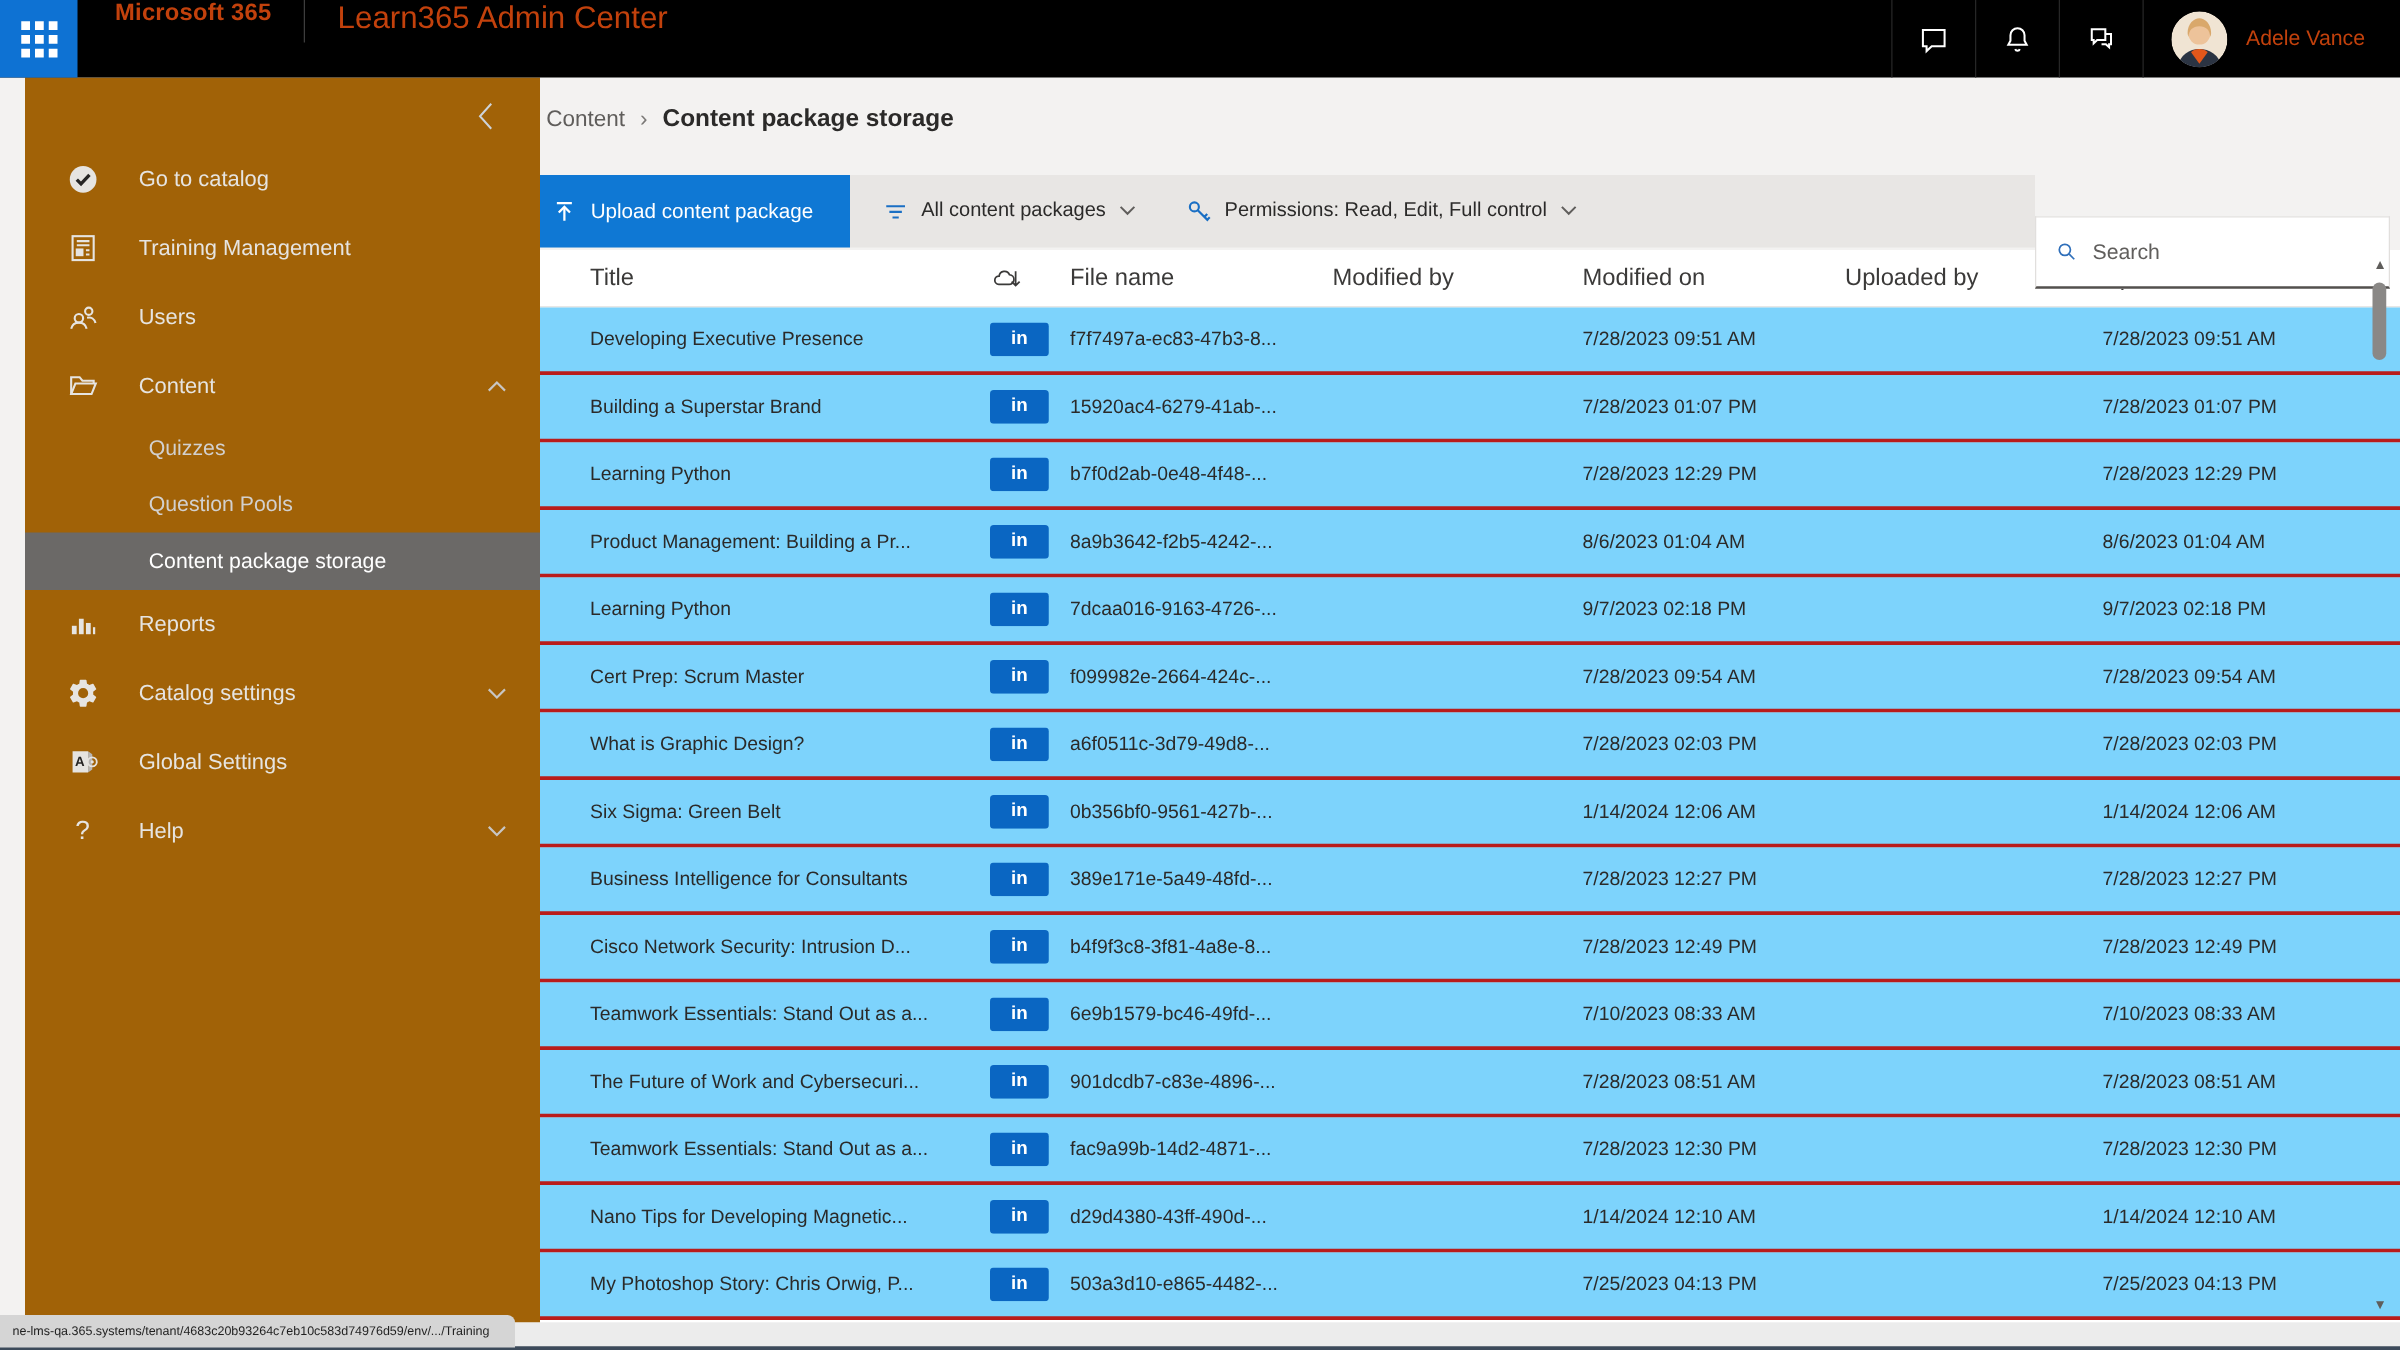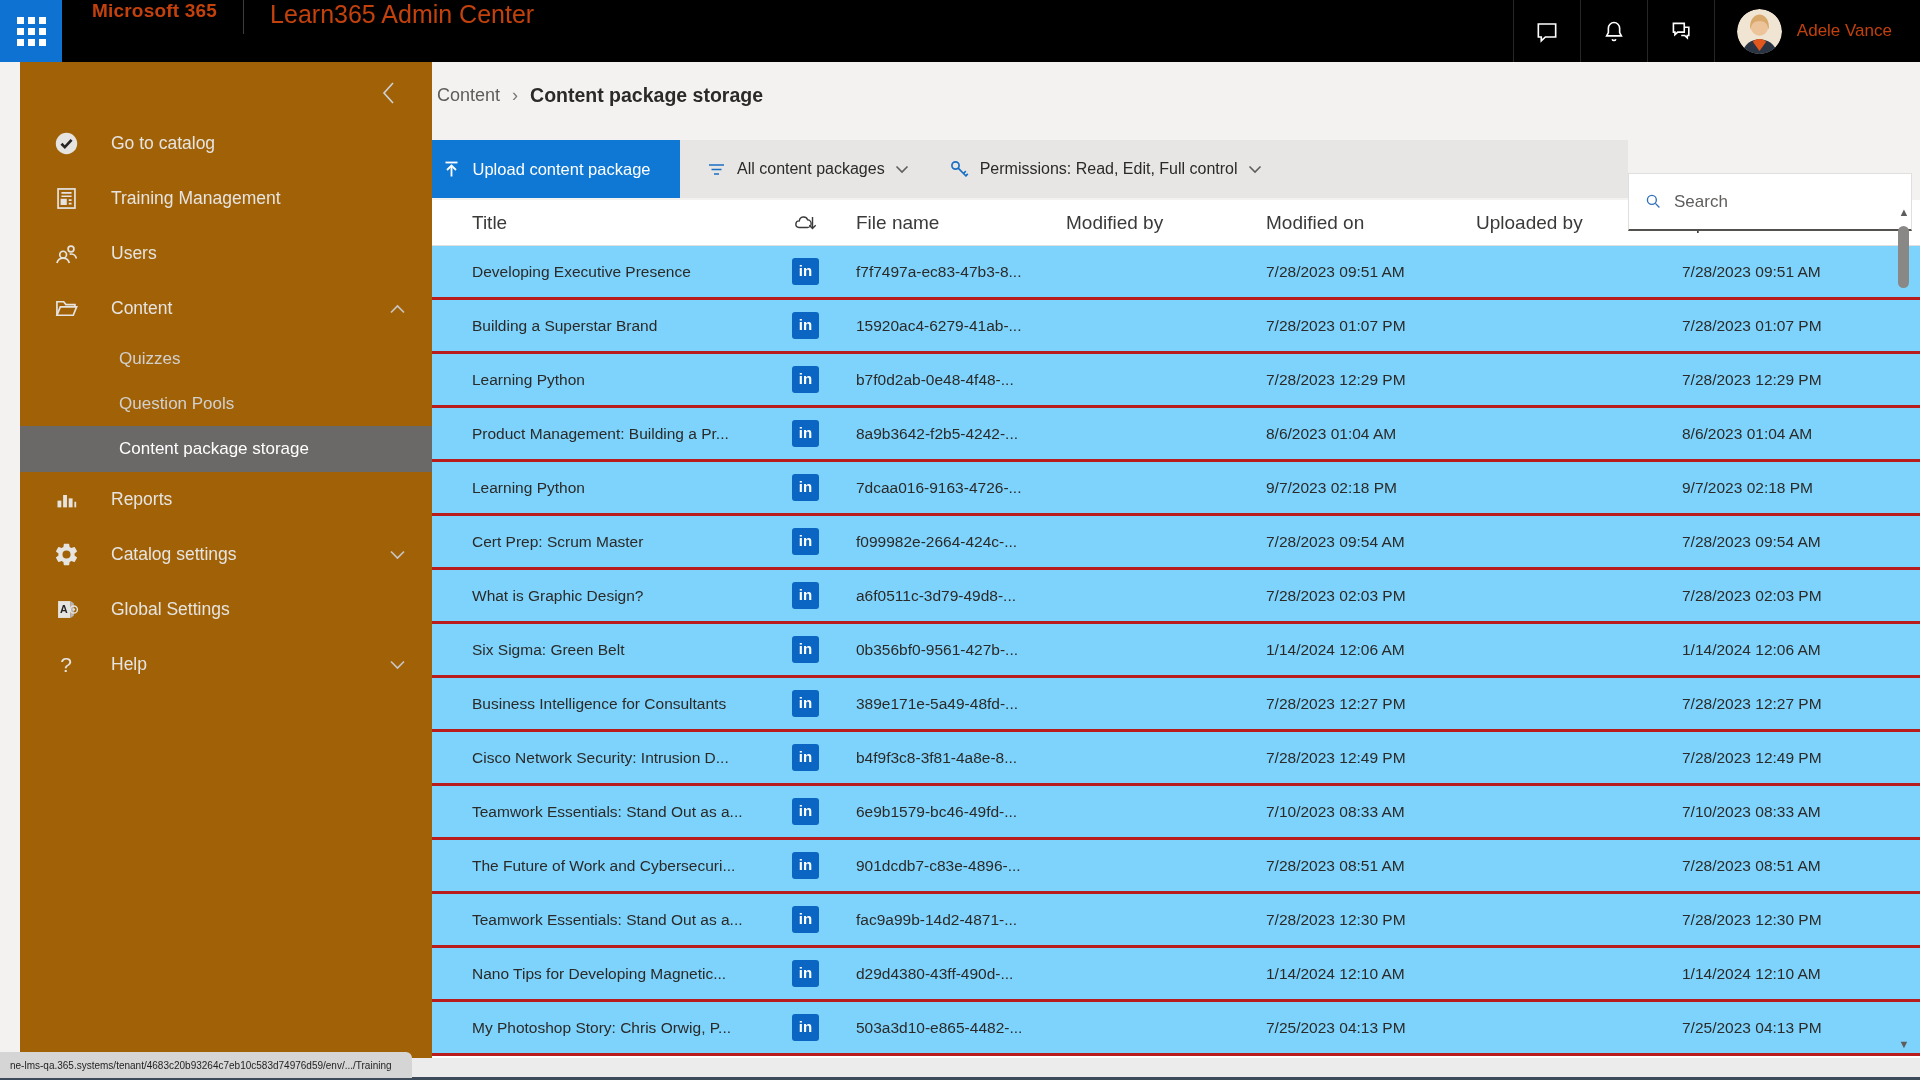--- a/index.html
+++ b/index.html
@@ -57,21 +57,21 @@
 
   
   .table-wrap { position:absolute; left:412px; top:200px; width:1508px; height:858px; background:#fff; overflow:hidden; }
   .grid-cols { display:grid; grid-template-columns:320px 64px 210px 200px 210px 206px 1fr; padding-left:60px; align-items:center; }
   .thead { height:46px; border-bottom:1px solid #e1dfdd; }
   .th { font-size:19px; color:#3b3a39; white-space:nowrap; }
   .sort-cell { display:flex; align-items:center; }
   .sort-cell svg { width:36px; height:20px; stroke:#3b3a39; stroke-width:1.4; fill:none; }
   .trow { height:54px; border-bottom:3px solid #b91c1c; cursor:pointer; background:#7dd3fc; }
   .td { font-size:15.5px; color:#2b2a29; white-space:nowrap; overflow:hidden; }
-  .li-badge { width:27px; height:27px; border-radius:3px; background:#0a66c2; color:#fff; font-weight:700; font-size:15px; display:flex; align-items:center; justify-content:center; line-height:1; padding-bottom:2px; }
+  .li-badge { width:47px; height:27px; border-radius:3px; background:#0a66c2; color:#fff; font-weight:700; font-size:15px; display:flex; align-items:center; justify-content:center; line-height:1; padding-bottom:2px; }
 
   
   .vscroll { position:absolute; right:6px; top:202px; width:20px; height:852px; z-index:15; }
   .vs-arrow { width:20px; height:20px; display:flex; align-items:center; justify-content:center; color:#5f5d5b; font-size:11px; cursor:pointer; }
   .vs-arrow.down { position:absolute; bottom:0; }
   .vs-thumb { position:absolute; top:24px; left:4px; width:11px; height:62px; background:#8a8886; border-radius:6px; cursor:pointer; }
 
   
   .bottom-strip { position:absolute; left:0; top:1058px; width:1920px; height:19px; background:#ececec; z-index:40; }
   .bottom-line { position:absolute; left:0; top:1077px; width:1920px; height:3px; background:#3c4a5a; z-index:41; }

